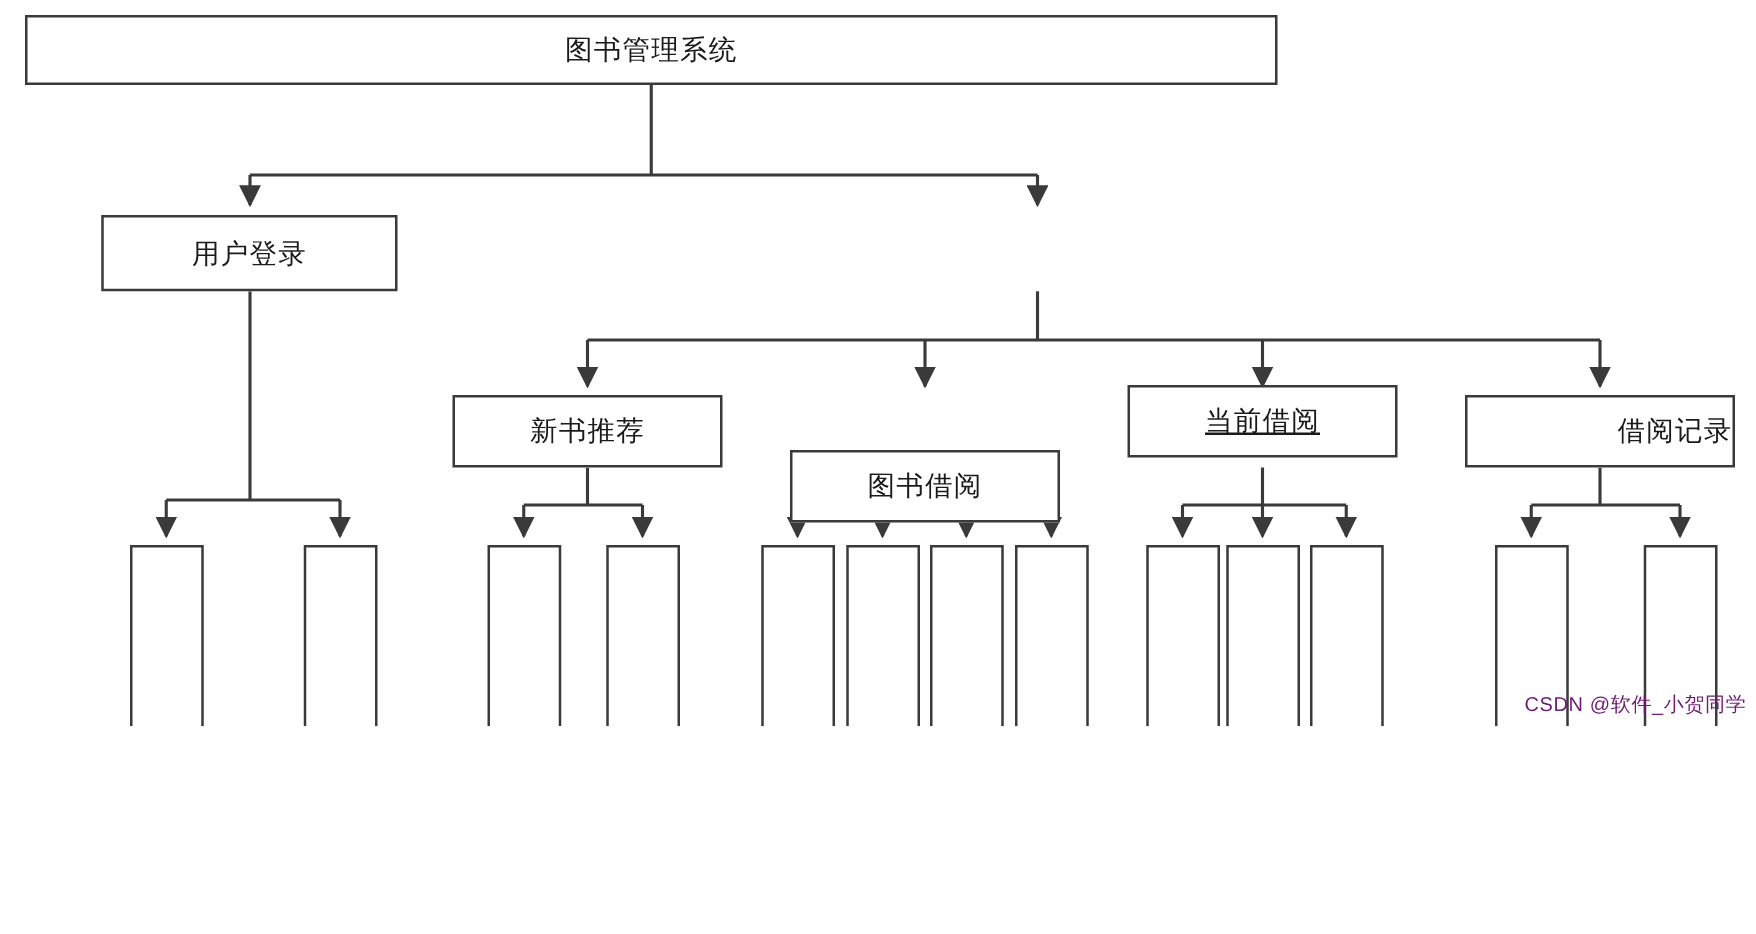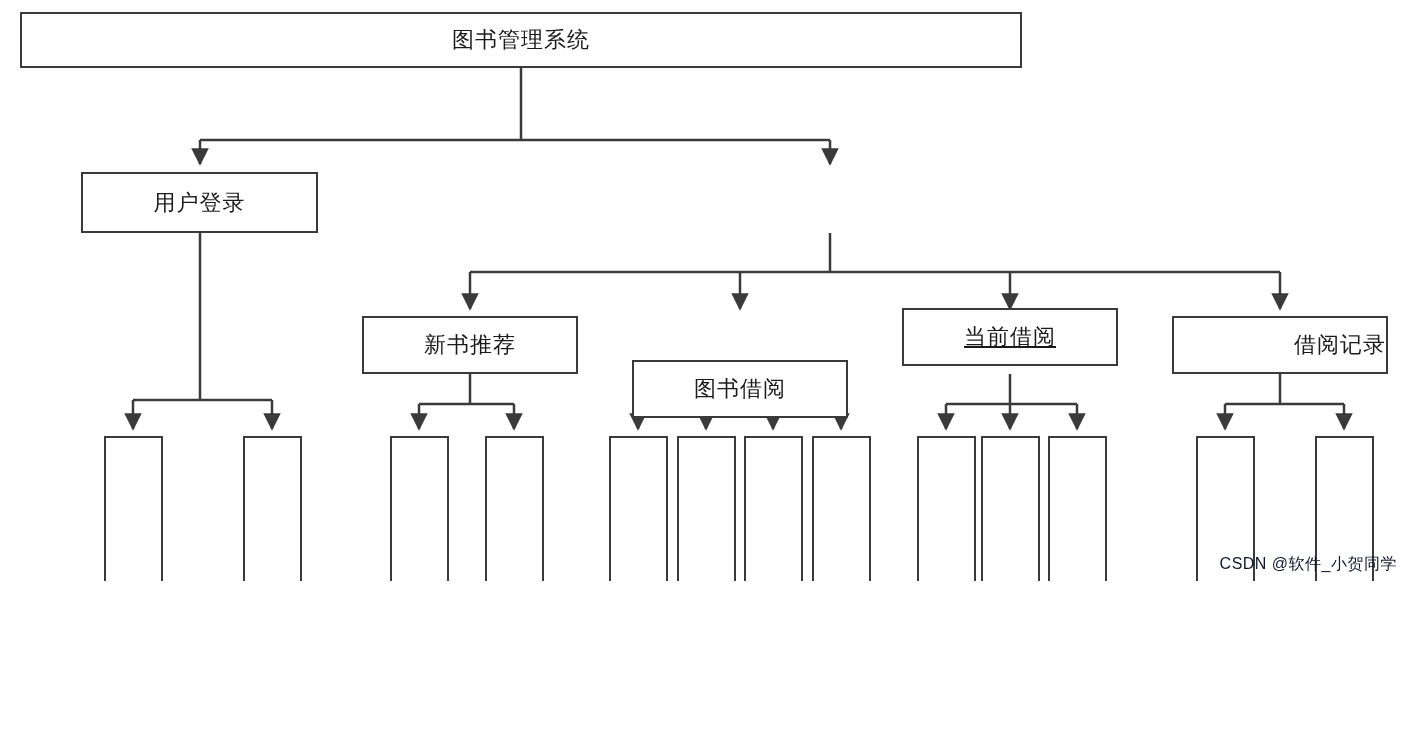--- a/index.html
+++ b/index.html
@@ -51,21 +51,21 @@
   }
   .node .htext {
     white-space: nowrap;
     line-height: 1;
   }
   #watermark {
     position: absolute;
     right: 8px;
     bottom: 6px;
     font-size: 16px;
-    color: #0f172a;
+    color: #701a75;
     white-space: nowrap;
     letter-spacing: 0.5px;
   }
 </style>
 </head>
 <body>
 
 <div id="canvas">
 
   <svg id="edges" viewBox="0 0 1405 747" width="1405" height="747">

